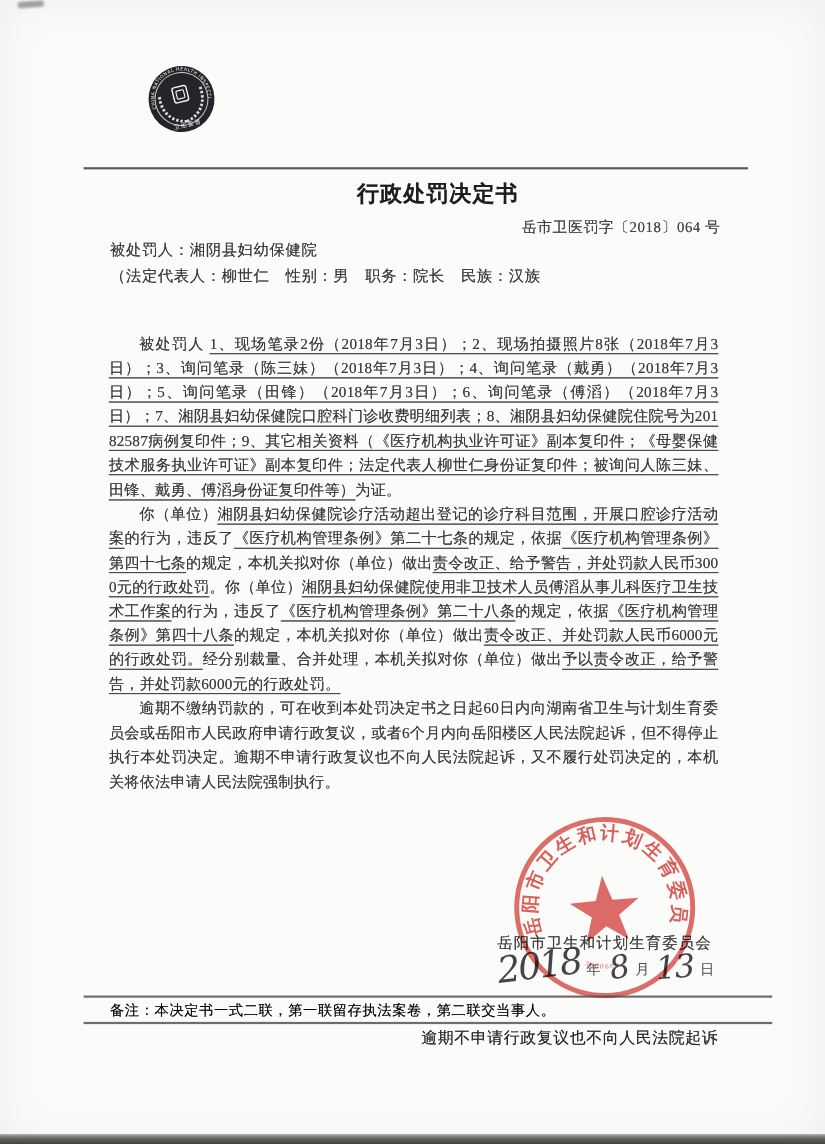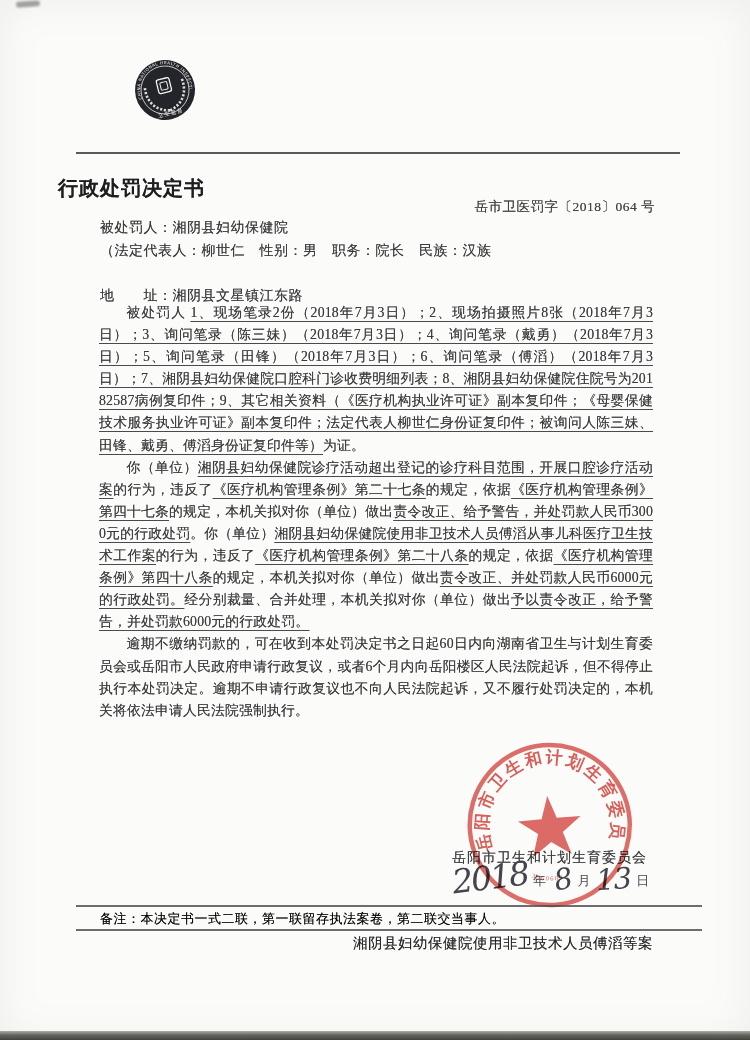--- a/index.html
+++ b/index.html
@@ -11,21 +11,21 @@
     color:#39393c;
   }
   .txt{text-shadow:0 0 .5px rgba(70,70,72,.7);}
   
   .doc-category{
     position:absolute;top:118px;left:70px;right:0;text-align:center;
     font-size:21px;letter-spacing:13px;color:#474749;font-weight:500;white-space:nowrap;
   }
   .header-rule{position:absolute;top:152px;left:76px;width:604px;height:2px;background:#3c3c3e;opacity:.85;}
   .doc-title{
-    position:absolute;top:163px;left:46px;right:0;margin:12px;
+    position:absolute;top:163px;left:46px;right:0;margin:0;text-align:center;
     font-size:20px;font-weight:bold;color:#1d1d1f;letter-spacing:1px;
   }
   .doc-number{position:absolute;top:198px;right:95px;font-size:13.5px;color:#414144;letter-spacing:.5px;}
   
   .party-line{position:absolute;left:100px;font-size:14px;color:#3a3a3d;letter-spacing:.5px;}
   .pl0{top:219px;} .pl1{top:242px;} .pl2{top:287px;}
   
   .body-flow{
     position:absolute;top:302px;left:99px;width:554px;
     font-size:13.8px;line-height:22.1px;color:#3a3a3d;
@@ -72,21 +72,20 @@
     </text>
     <text x="35" y="60.5" text-anchor="middle" font-size="5.4" fill="#fafaf8" letter-spacing="1.2">卫生监督</text>
   </svg>
 
   <div class="header-rule"></div>
   <h1 class="doc-title txt">行政处罚决定书</h1>
   <div class="doc-number txt">岳市卫医罚字〔2018〕064 号</div>
 
   <div class="party-line pl1 txt">（法定代表人：柳世仁　性别：男　职务：院长　民族：汉族</div>
   <div class="party-line pl0 txt">被处罚人：湘阴县妇幼保健院</div>
-  <div class="party-line pl2 txt">地　　址：湘阴县文星镇江东路</div>
 
   <div class="body-flow txt">
     <p><span>被处罚人 </span><span class="u">1、现场笔录2份（2018年7月3日）；2、现场拍摄照片8张（2018年7月3日）；3、询问笔录（陈三妹）（2018年7月3日）；4、询问笔录（戴勇）（2018年7月3日）；5、询问笔录（田锋）（2018年7月3日）；6、询问笔录（傅滔）（2018年7月3日）；7、湘阴县妇幼保健院口腔科门诊收费明细列表；8、湘阴县妇幼保健院住院号为20182587病例复印件；9、其它相关资料（《医疗机构执业许可证》副本复印件；《母婴保健技术服务执业许可证》副本复印件；法定代表人柳世仁身份证复印件；被询问人陈三妹、田锋、戴勇、傅滔身份证复印件等）</span><span>为证。</span></p>
     <p><span>你（单位）</span><span class="u">湘阴县妇幼保健院诊疗活动超出登记的诊疗科目范围，开展口腔诊疗活动案</span><span>的行为，违反了</span><span class="u">《医疗机构管理条例》第二十七条</span><span>的规定，依据</span><span class="u">《医疗机构管理条例》第四十七条</span><span>的规定，本机关拟对你（单位）做出</span><span class="u">责令改正、给予警告，并处罚款人民币3000元的行政处罚</span><span>。你（单位）</span><span class="u">湘阴县妇幼保健院使用非卫技术人员傅滔从事儿科医疗卫生技术工作案</span><span>的行为，违反了</span><span class="u">《医疗机构管理条例》第二十八条</span><span>的规定，依据</span><span class="u">《医疗机构管理条例》第四十八条</span><span>的规定，本机关拟对你（单位）做出</span><span class="u">责令改正、并处罚款人民币6000元的行政处罚。</span><span>经分别裁量、合并处理，本机关拟对你（单位）做出</span><span class="u">予以责令改正，给予警告，并处罚款6000元的行政处罚。</span></p>
     <p><span>逾期不缴纳罚款的，可在收到本处罚决定书之日起60日内向湖南省卫生与计划生育委员会或岳阳市人民政府申请行政复议，或者6个月内向岳阳楼区人民法院起诉，但不得停止执行本处罚决定。逾期不申请行政复议也不向人民法院起诉，又不履行处罚决定的，本机关将依法申请人民法院强制执行。</span></p>
   </div>
 
   <div class="agency-typed txt">岳阳市卫生和计划生育委员会</div>
   <div class="hw-date">
     <span class="hw-num hw-y">2018</span><span class="hw-unit">年</span><span class="hw-num hw-m">8</span><span class="hw-unit">月</span><span class="hw-num hw-d">13</span><span class="hw-unit">日</span>
@@ -101,16 +100,16 @@
     </text>
     <path id="sealCodeArc" d="M 72,140 A 55,55 0 0 0 128,140" fill="none"></path>
     <text font-size="6.5" fill="#d84a44" letter-spacing="1.5">
       <textPath href="#sealCodeArc" startOffset="6">3060600</textPath>
     </text>
   </svg>
 
   <div class="rule rule-a"></div>
   <div class="remark txt">备注：本决定书一式二联，第一联留存执法案卷，第二联交当事人。</div>
   <div class="rule rule-b"></div>
-  <div class="issuer txt">湘阴县妇幼保健院使用非卫技术人员傅滔等案</div>
+  <div class="issuer txt">逾期不申请行政复议也不向人民法院起诉</div>
 
   <div class="bottom-band"></div>
 </div>
 
 </body></html>

